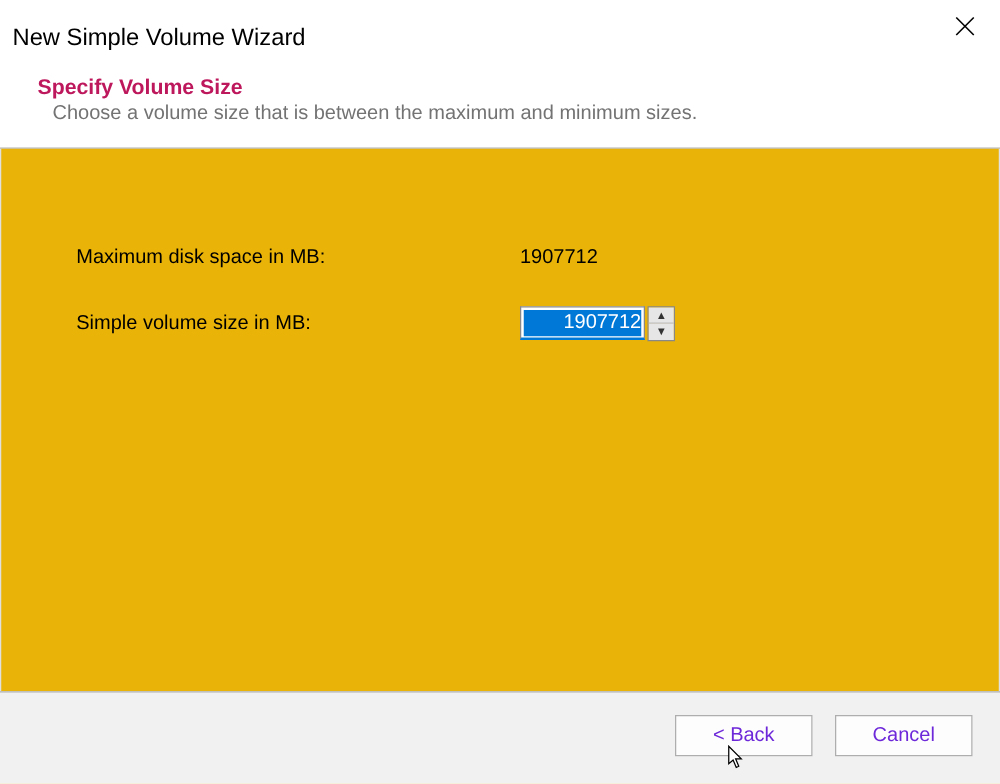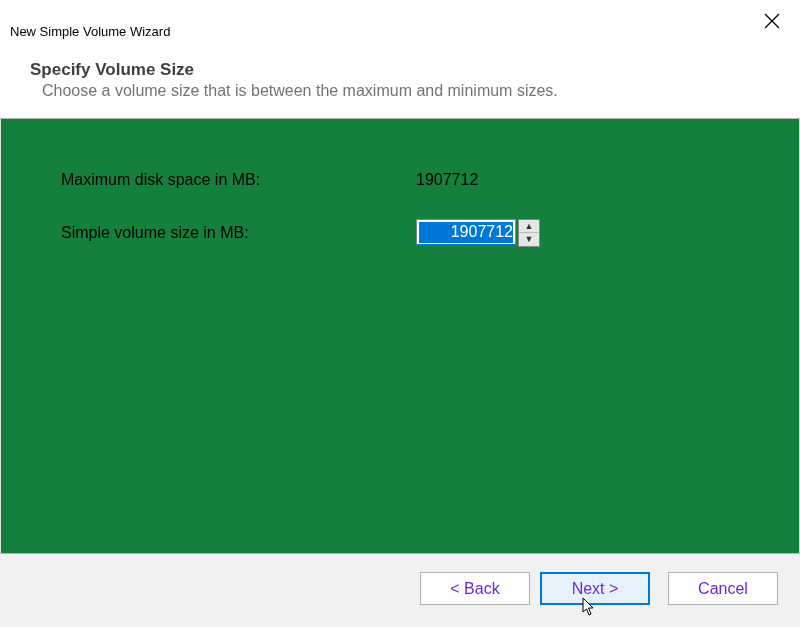--- a/index.html
+++ b/index.html
@@ -23,21 +23,21 @@
     }
     .titlebar {
       height: 42px;
       display: flex;
       align-items: center;
       justify-content: space-between;
       padding: 0 14px 0 10px;
       background: #ffffff;
     }
     .titlebar-title {
-      font-size: 13px;
+      font-size: 19px;
       color: #000;
       margin-top: 20px;
     }
     .close-btn {
       font-size: 18px;
       font-weight: 400;
       cursor: pointer;
       width: 28px;
       height: 28px;
       display: flex;
@@ -52,32 +52,32 @@
       stroke-width: 1.3;
     }
     .header {
       padding: 18px 10px 18px 30px;
       background: #ffffff;
       border-bottom: 1px solid #b0b0b0;
     }
     .header-title {
       font-size: 17px;
       font-weight: 700;
-      color: #404040;
+      color: #be185d;
       margin-bottom: 2px;
     }
     .header-subtitle {
       font-size: 16px;
       color: #737373;
       padding-left: 12px;
     }
     .content {
       flex: 1;
-      background: #15803d;
-      padding: 52px 60px 20px 60px;
+      background: #eab308;
+      padding: 78px 60px 20px 60px;
       border-left: 1px solid #e0e0e0;
       border-right: 1px solid #e0e0e0;
     }
     .form-row {
       display: flex;
       align-items: center;
       margin-bottom: 30px;
     }
     .form-label {
       width: 355px;
@@ -222,21 +222,20 @@
           <div class="spin-btn">
             <span>▼</span>
           </div>
         </div>
       </div>
     </div>
   </div>
 
   <div class="footer">
     <button class="btn">&lt; Back</button>
-    <button class="btn default">Next &gt;</button>
     <button class="btn cancel">Cancel</button>
   </div>
 </div>
 
 <div class="cursor">
   <svg viewBox="0 0 16 20">
     <path d="M1 1 L1 15 L4.5 12 L7 18 L9 17 L6.5 11 L11 11 Z" fill="#fff" stroke="#000" stroke-width="1"></path>
   </svg>
 </div>
 

